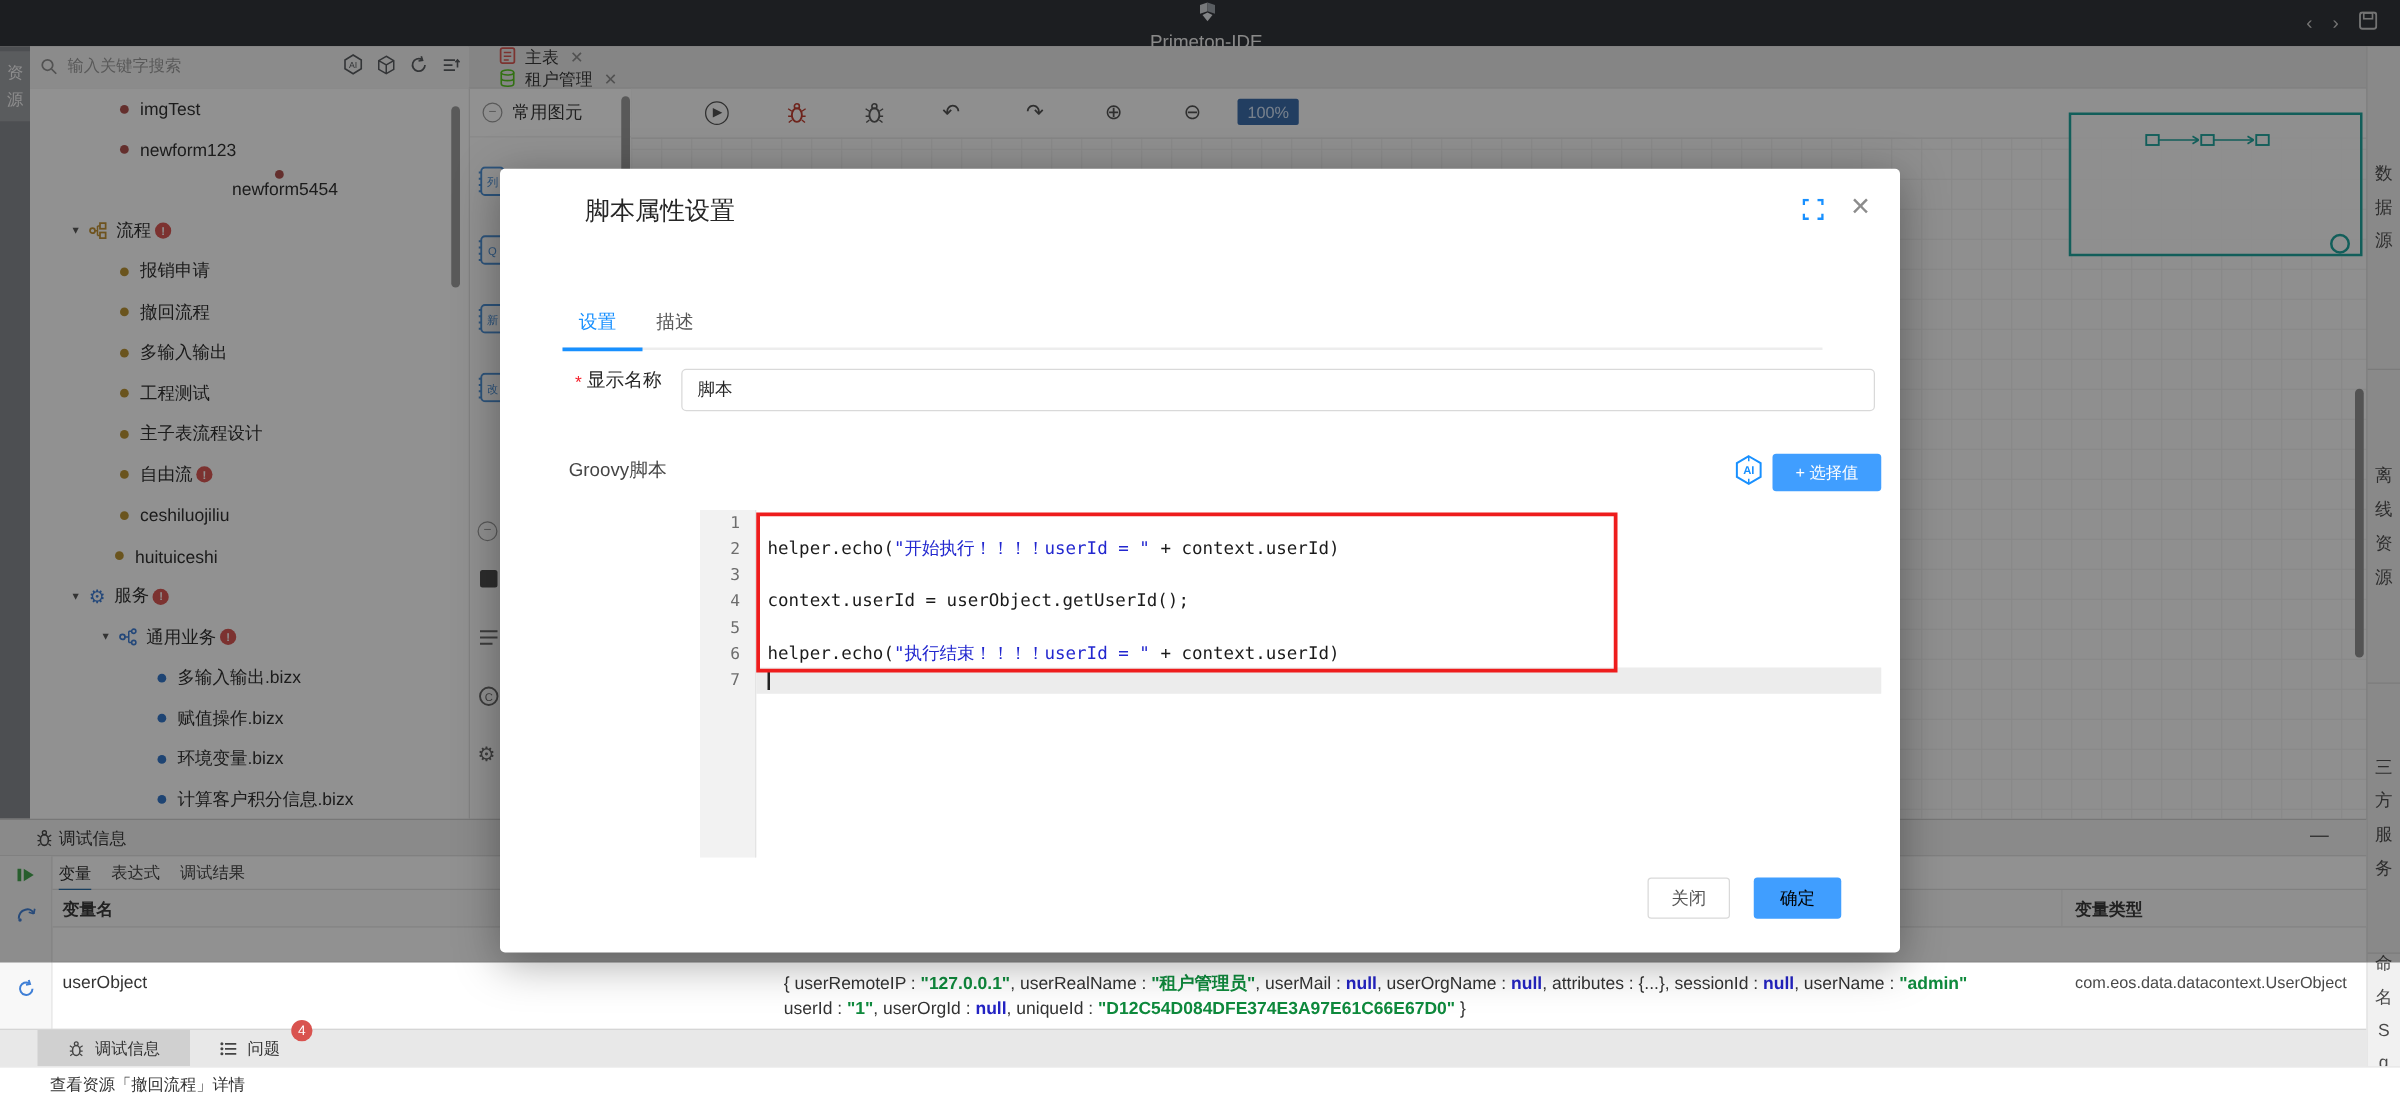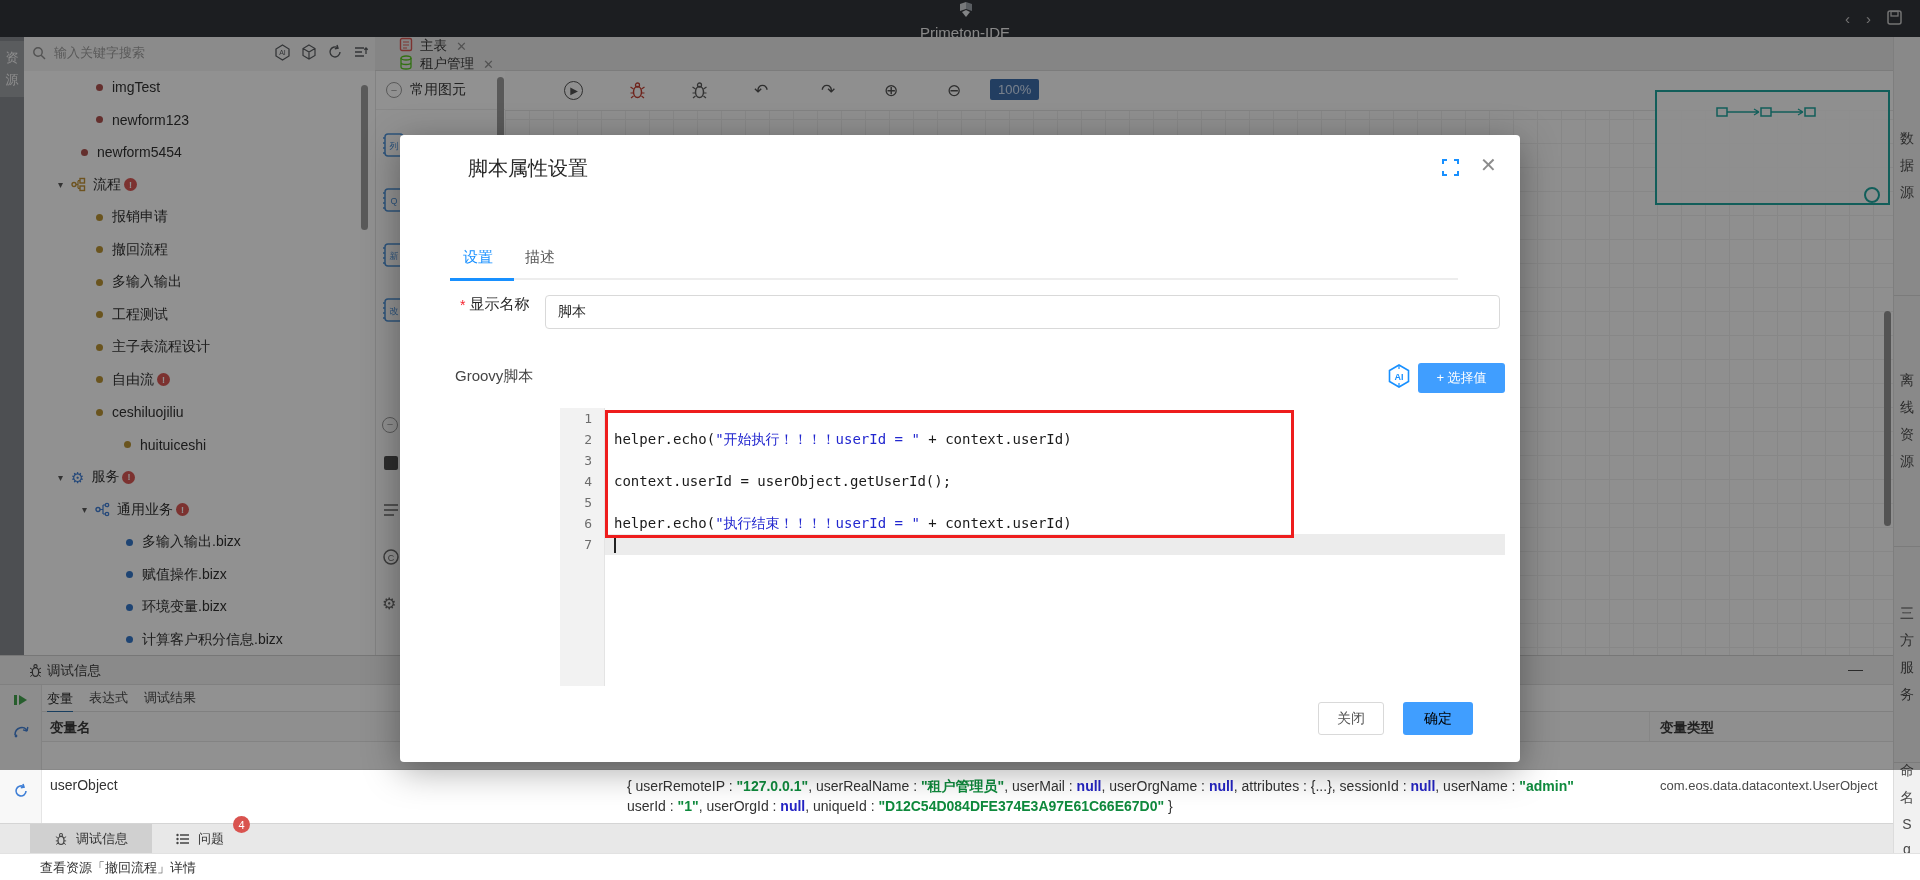--- a/index.html
+++ b/index.html
@@ -242,21 +242,21 @@
 
   <div class="sidebar">
       <div class="tree-item" style="padding-left: 72px;">
         <span class="dot" style="background: rgb(173, 77, 74);"></span>
         <span>imgTest</span>
       </div>
       <div class="tree-item" style="padding-left: 72px;">
         <span class="dot" style="background: rgb(173, 77, 74);"></span>
         <span>newform123</span>
       </div>
-      <div class="tree-item" style="padding-left: 57px;">
+      <div class="tree-item" style="padding-left: 57px; flex-direction: column;">
         <span class="dot" style="background: rgb(173, 77, 74);"></span>
         <span>newform5454</span>
       </div>
       <div class="tree-item" style="padding-left: 30px;">
         <span class="caret">▾</span>
         <span class="tre-ic">
           <svg width="15" height="15" viewBox="0 0 15 15">
             <circle cx="3" cy="7.5" r="2" fill="none" stroke="#bf8f30" stroke-width="1.4"></circle>
             <rect x="9" y="1.5" width="4.5" height="4.5" fill="none" stroke="#bf8f30" stroke-width="1.4"></rect>
             <rect x="9" y="9" width="4.5" height="4.5" fill="none" stroke="#bf8f30" stroke-width="1.4"></rect>
@@ -288,21 +288,21 @@
       </div>
       <div class="tree-item" style="padding-left: 72px;">
         <span class="dot" style="background: rgb(184, 145, 47);"></span>
         <span>自由流</span>
         <span class="tbadge">!</span>
       </div>
       <div class="tree-item" style="padding-left: 72px;">
         <span class="dot" style="background: rgb(184, 145, 47);"></span>
         <span>ceshiluojiliu</span>
       </div>
-      <div class="tree-item" style="padding-left: 100px;">
+      <div class="tree-item" style="padding-left: 68px;">
         <span class="dot" style="background: rgb(184, 145, 47);"></span>
         <span>huituiceshi</span>
       </div>
       <div class="tree-item" style="padding-left: 30px;">
         <span class="caret">▾</span>
         <span class="gear-ic">⚙</span>
         <span>服务</span>
         <span class="tbadge">!</span>
       </div>
       <div class="tree-item" style="padding-left: 54px;">

